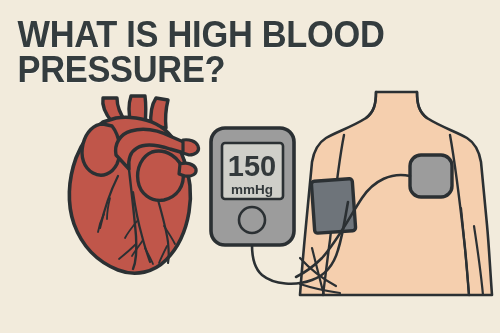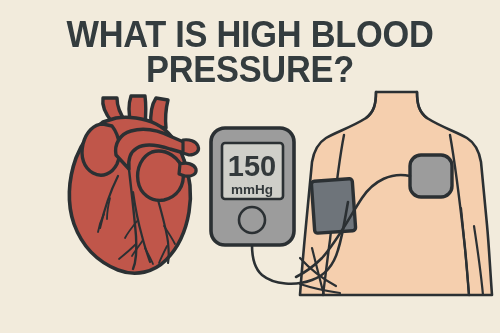--- a/index.html
+++ b/index.html
@@ -18,21 +18,20 @@
     width: 500px;
     height: 333px;
     background: #f2ebdc;
     overflow: hidden;
   }
   #title-block {
     position: absolute;
     top: 18px;
     left: 0;
     width: 500px;
-    text-align: center;
     line-height: 0.94;
     letter-spacing: -0.3px;
   }
   .title-line {
     display: block;
     font-family: "Liberation Sans Narrow", "Liberation Sans", sans-serif;
     font-weight: bold;
     font-size: 37px;
     color: #343c3e;
     transform: scaleX(0.93);

